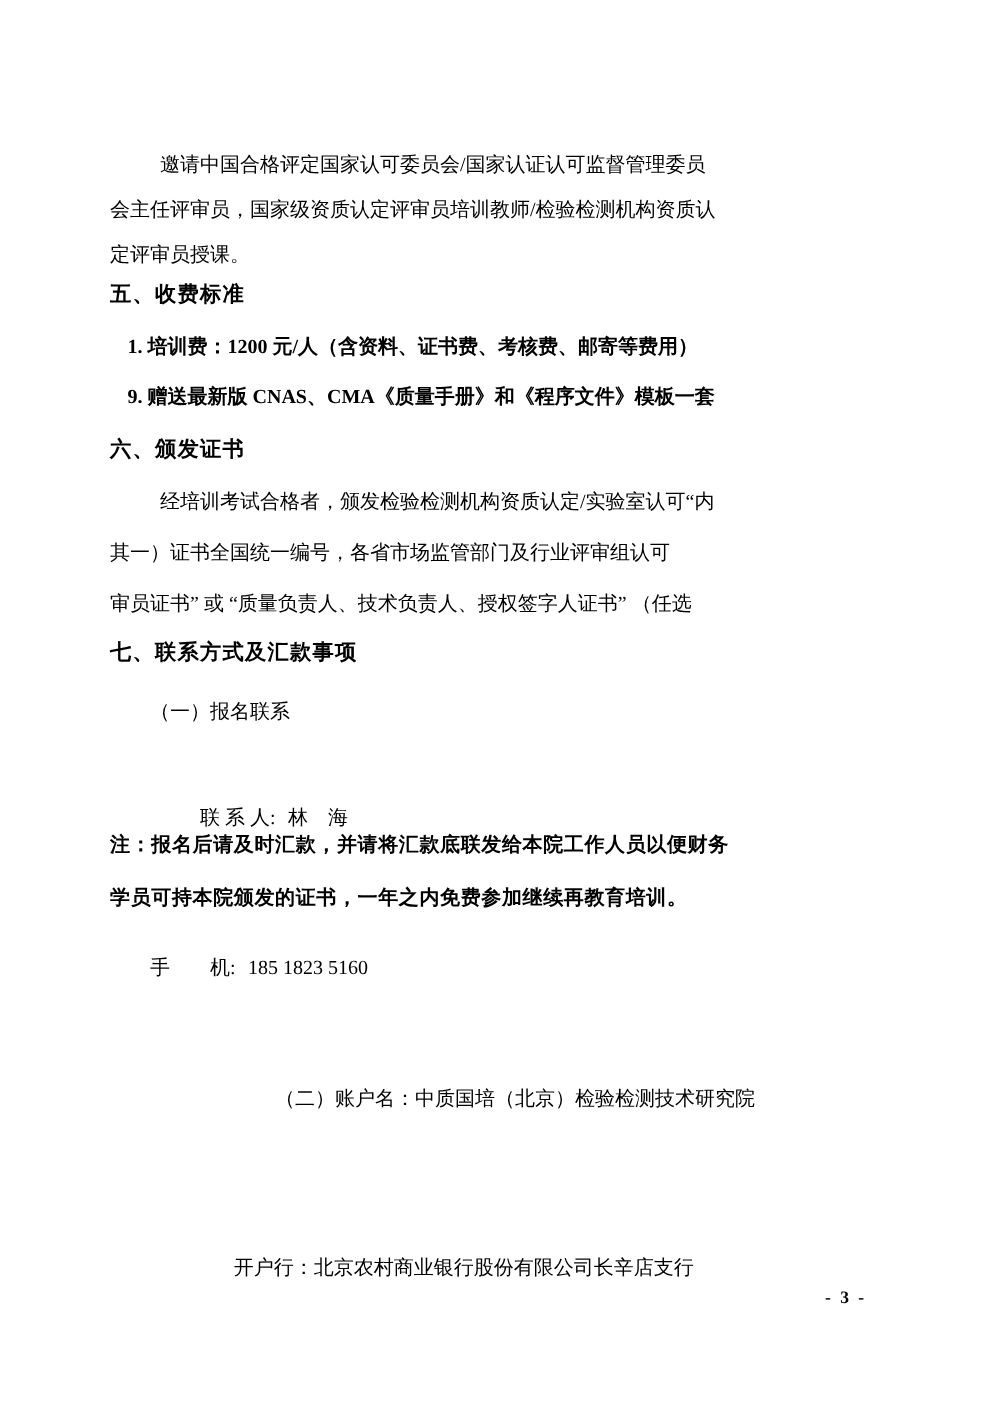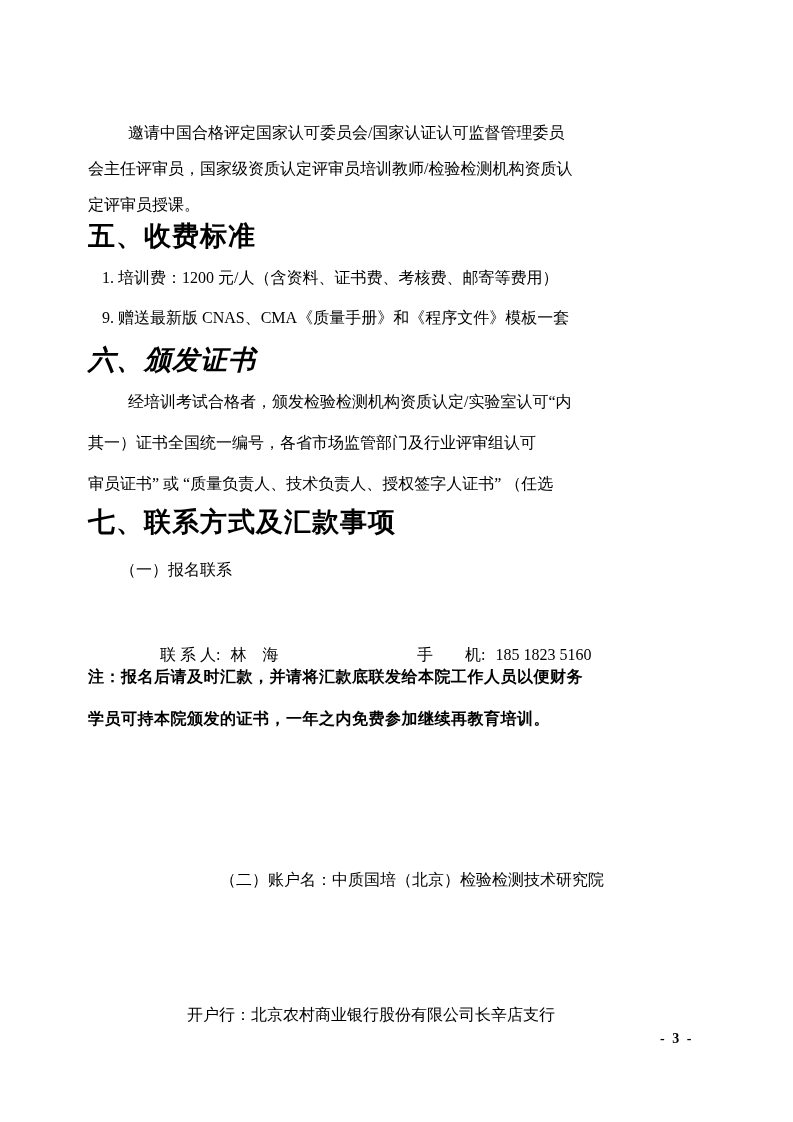--- a/index.html
+++ b/index.html
@@ -23,38 +23,38 @@
     font-size: 16px;
     line-height: 36px;
   }
   .line { white-space: pre-wrap; }
   .indent2 { padding-left: 40px; }
 
   .intro    { top: 115px; line-height: 36px; }
 
   .heading {
     font-weight: 700;
-    font-size: 27px;
+    font-size: 17px;
     line-height: 40px;
     letter-spacing: 1px;
   }
   .h-fee     { top: 216px; }
-  .h-cert    { top: 340px; font-style: italic; }
+  .h-cert    { top: 340px; }
   .h-contact { top: 502px; }
 
   .fee-items { top: 258px; line-height: 40px; }
-  .fee-items .line { padding-left: 14px; }
+  .fee-items .line { padding-left: 14px; font-weight: bold; }
 
   .cert-par  { top: 381px; line-height: 41px; }
 
   .sub1      { top: 550px; line-height: 40px; }
   .sub1 .line { padding-left: 32px; }
 
   .contact   { top: 595px; line-height: 40px; }
-  .contact-row { display: flex; }
+  .contact-row { display: flex; flex-direction: column; }
   .cell-left  { margin-left: 40px; width: 257px; white-space: pre; }
   .cell-right { white-space: pre; }
   .lbl { white-space: pre; }
   .val { margin-left: 10px; white-space: pre; }
 
   .note      { top: 656px; line-height: 42px; font-weight: 700; letter-spacing: 0.5px; }
 
   .bank      { top: 812px; line-height: 45px; }
   .bank-first { padding-left: 2px; white-space: pre; text-align: center; }
   .bank-inner { padding-left: 75px; white-space: pre; }

